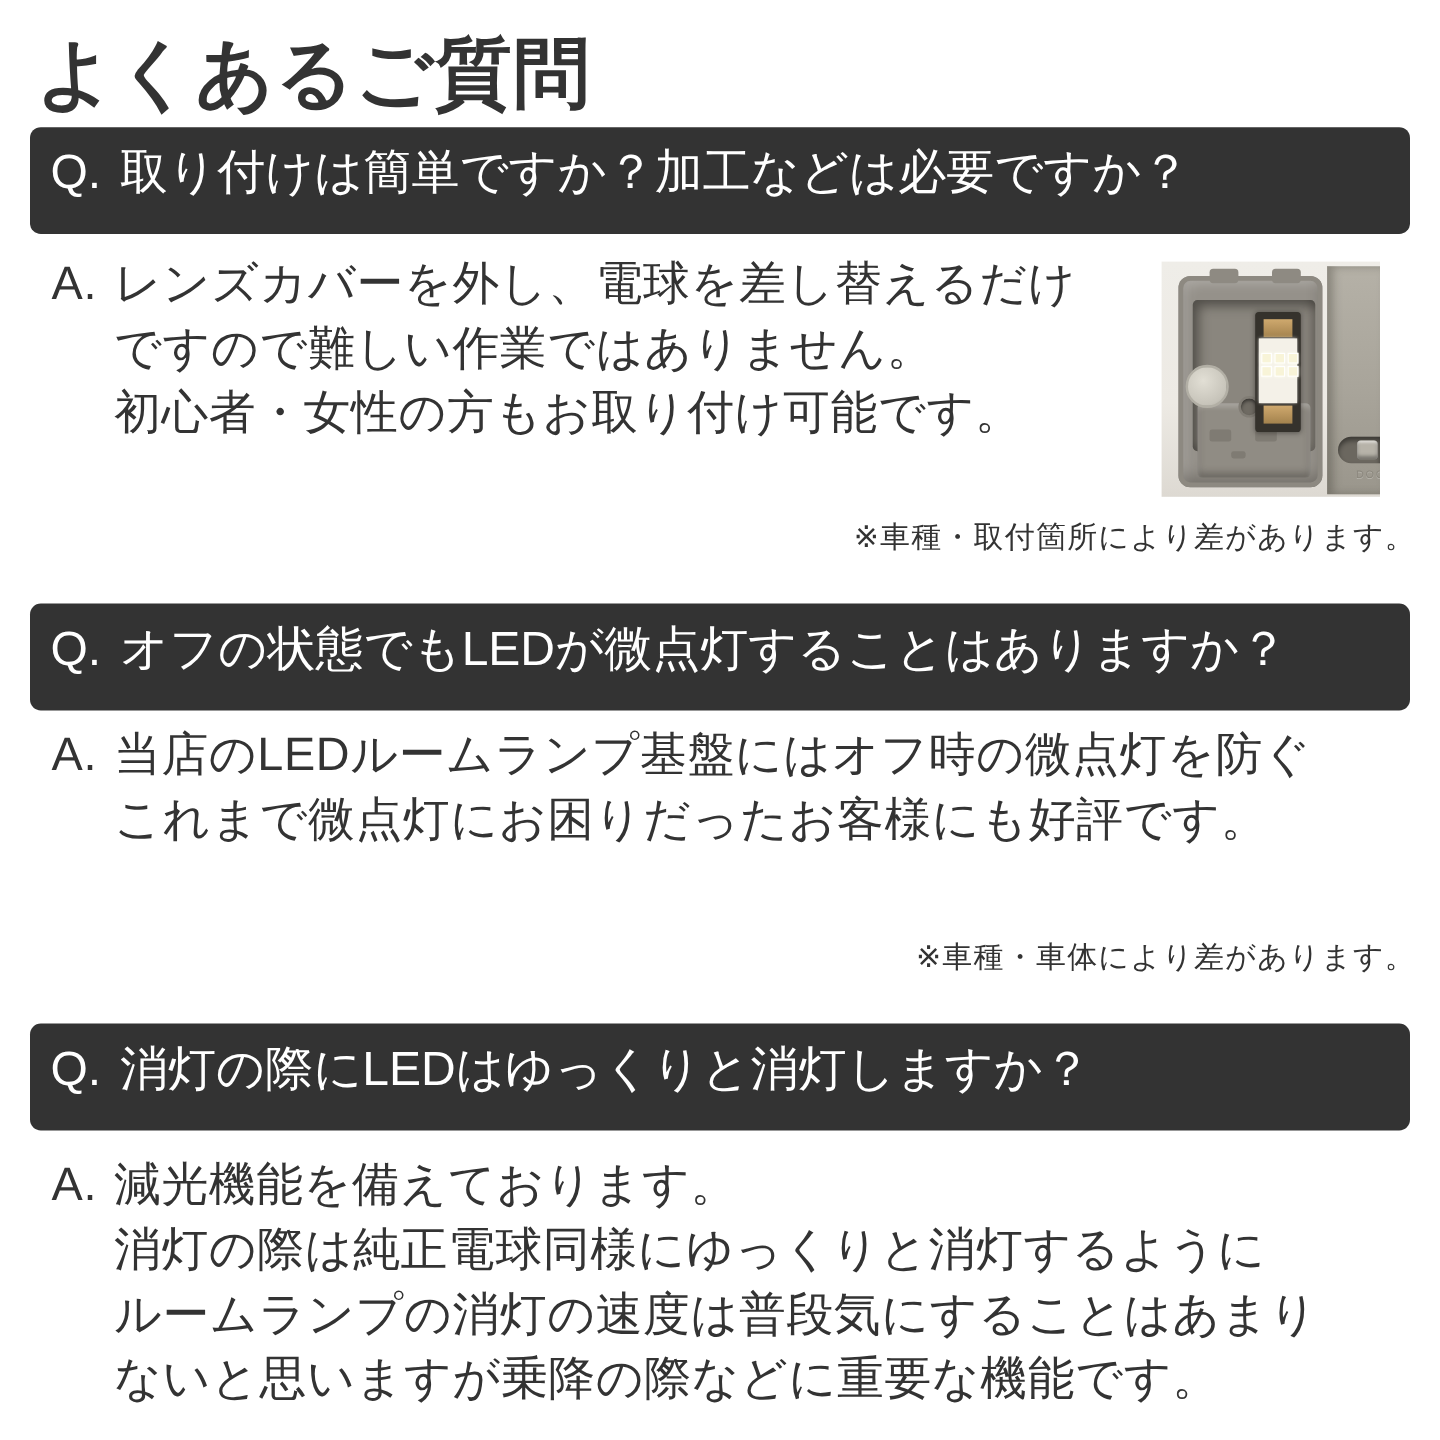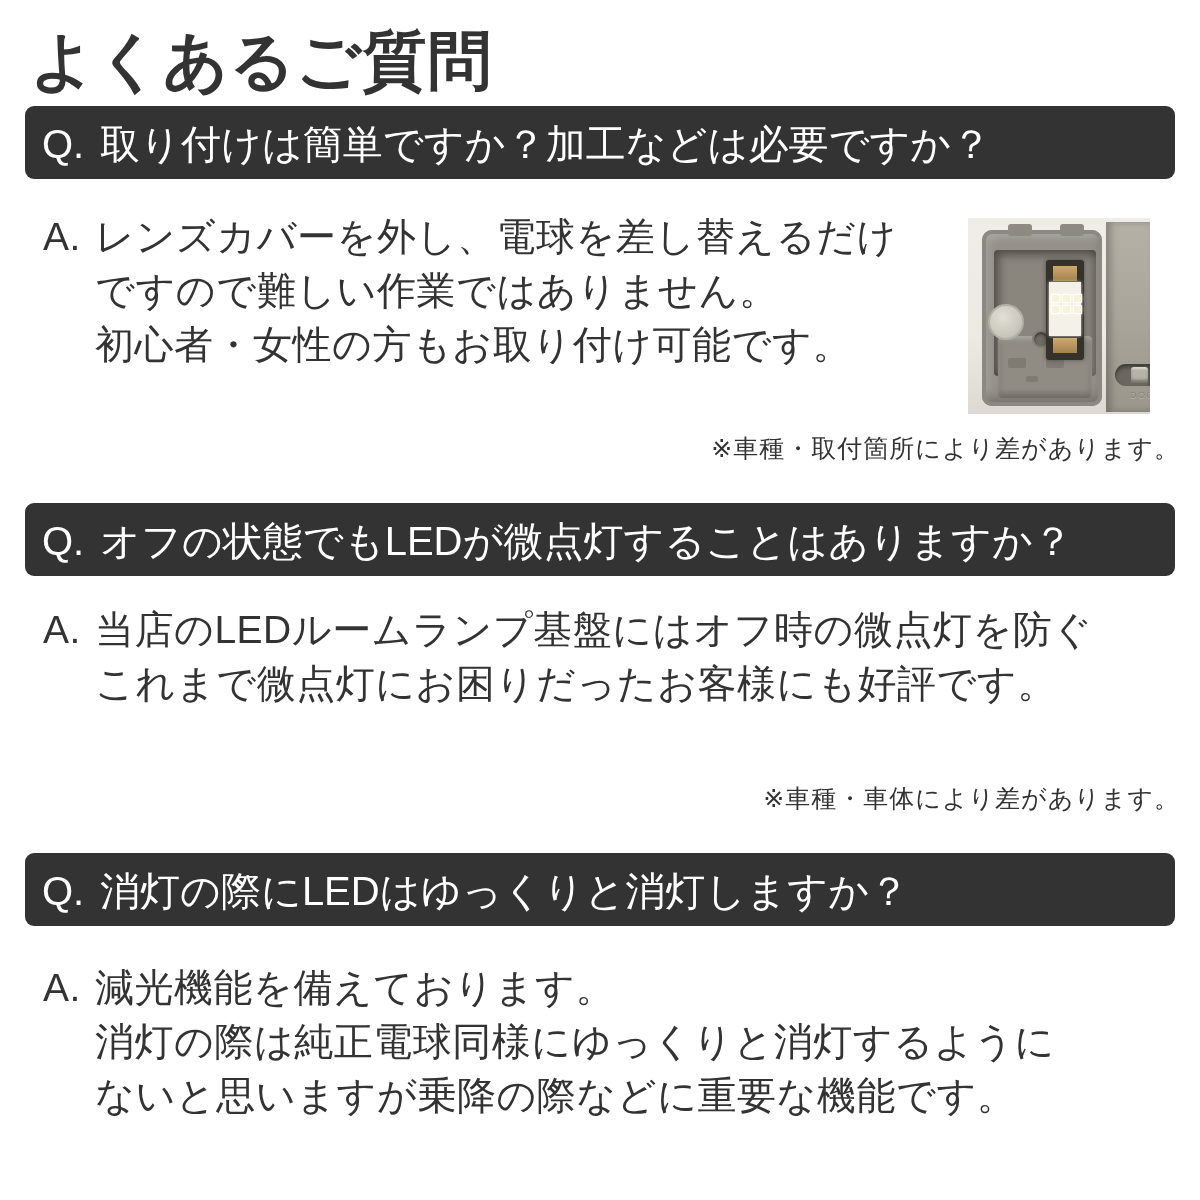--- a/index.html
+++ b/index.html
@@ -10,21 +10,21 @@
     color:#333333;
   }
   .page{position:relative;width:1200px;height:1200px;}
 
   .page-title{
     position:absolute;left:30px;top:18px;margin:0;
     font-size:64px;font-weight:700;color:#333333;letter-spacing:1px;
   }
 
   .q-bar{
-    position:absolute;left:25px;width:1150px;height:73px;
+    position:absolute;left:25px;width:1150px;height:89px;
     background:#333333;border-radius:9px;
     color:#ffffff;font-size:40px;line-height:77px;white-space:nowrap;
     padding-left:17px;box-sizing:border-box;
   }
   .q-prefix{display:inline-block;width:58px;}
   #q1{top:106px;} #q2{top:503px;} #q3{top:853px;}
 
   .answer{
     position:absolute;left:43px;display:flex;align-items:flex-start;
     font-size:39px;line-height:54px;color:#333333;letter-spacing:0.5px;
@@ -177,17 +177,18 @@
 
   <div class="q-bar" id="q3">
     <span class="q-prefix">Q.</span><span class="q-text">消灯の際にLEDはゆっくりと消灯しますか？</span>
   </div>
 
   <div class="answer" id="a3">
     <span class="a-prefix">A.</span>
     <div class="a-lines">
       <div>減光機能を備えております。</div>
       <div>消灯の際は純正電球同様にゆっくりと消灯するように</div>
+      <div>ルームランプの消灯の速度は普段気にすることはあまり</div>
       <div>ないと思いますが乗降の際などに重要な機能です。</div>
     </div>
   </div>
 
 </div>
 
 </body></html>

